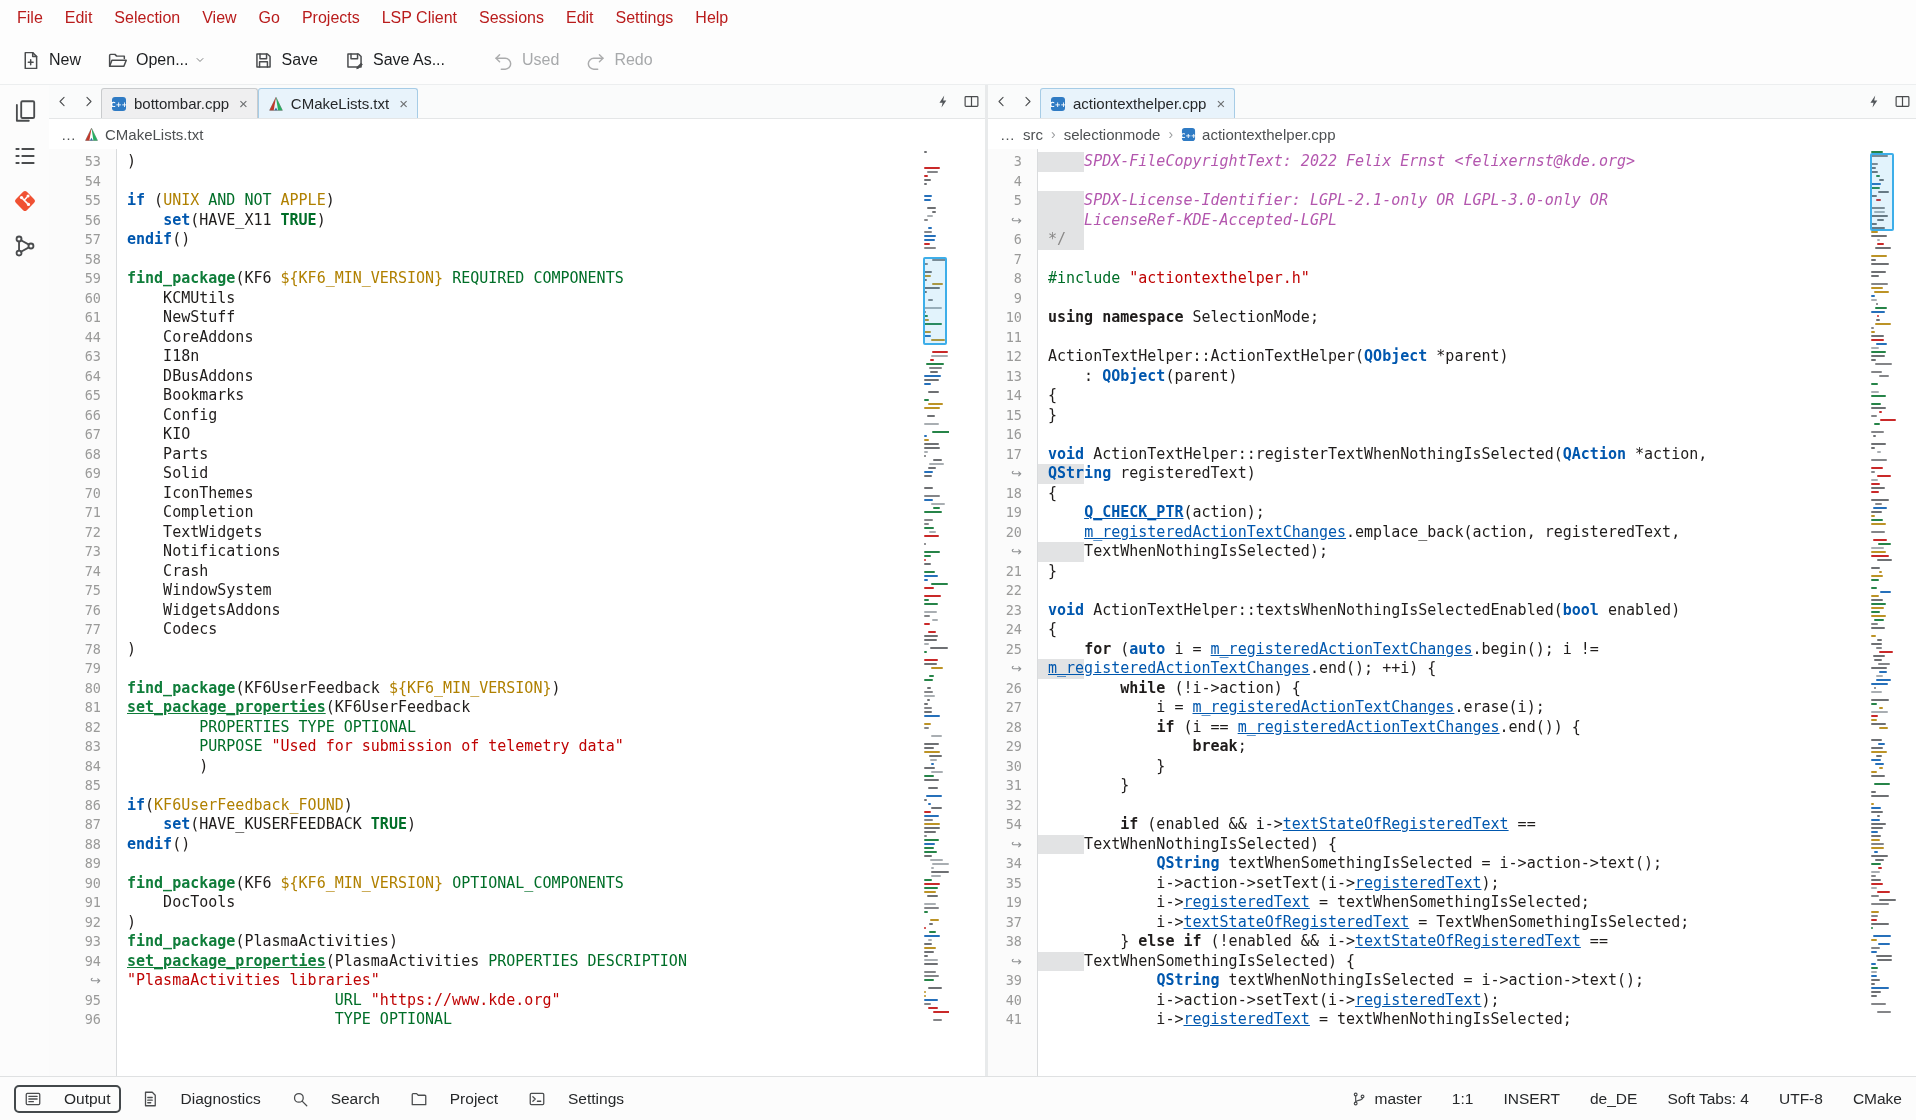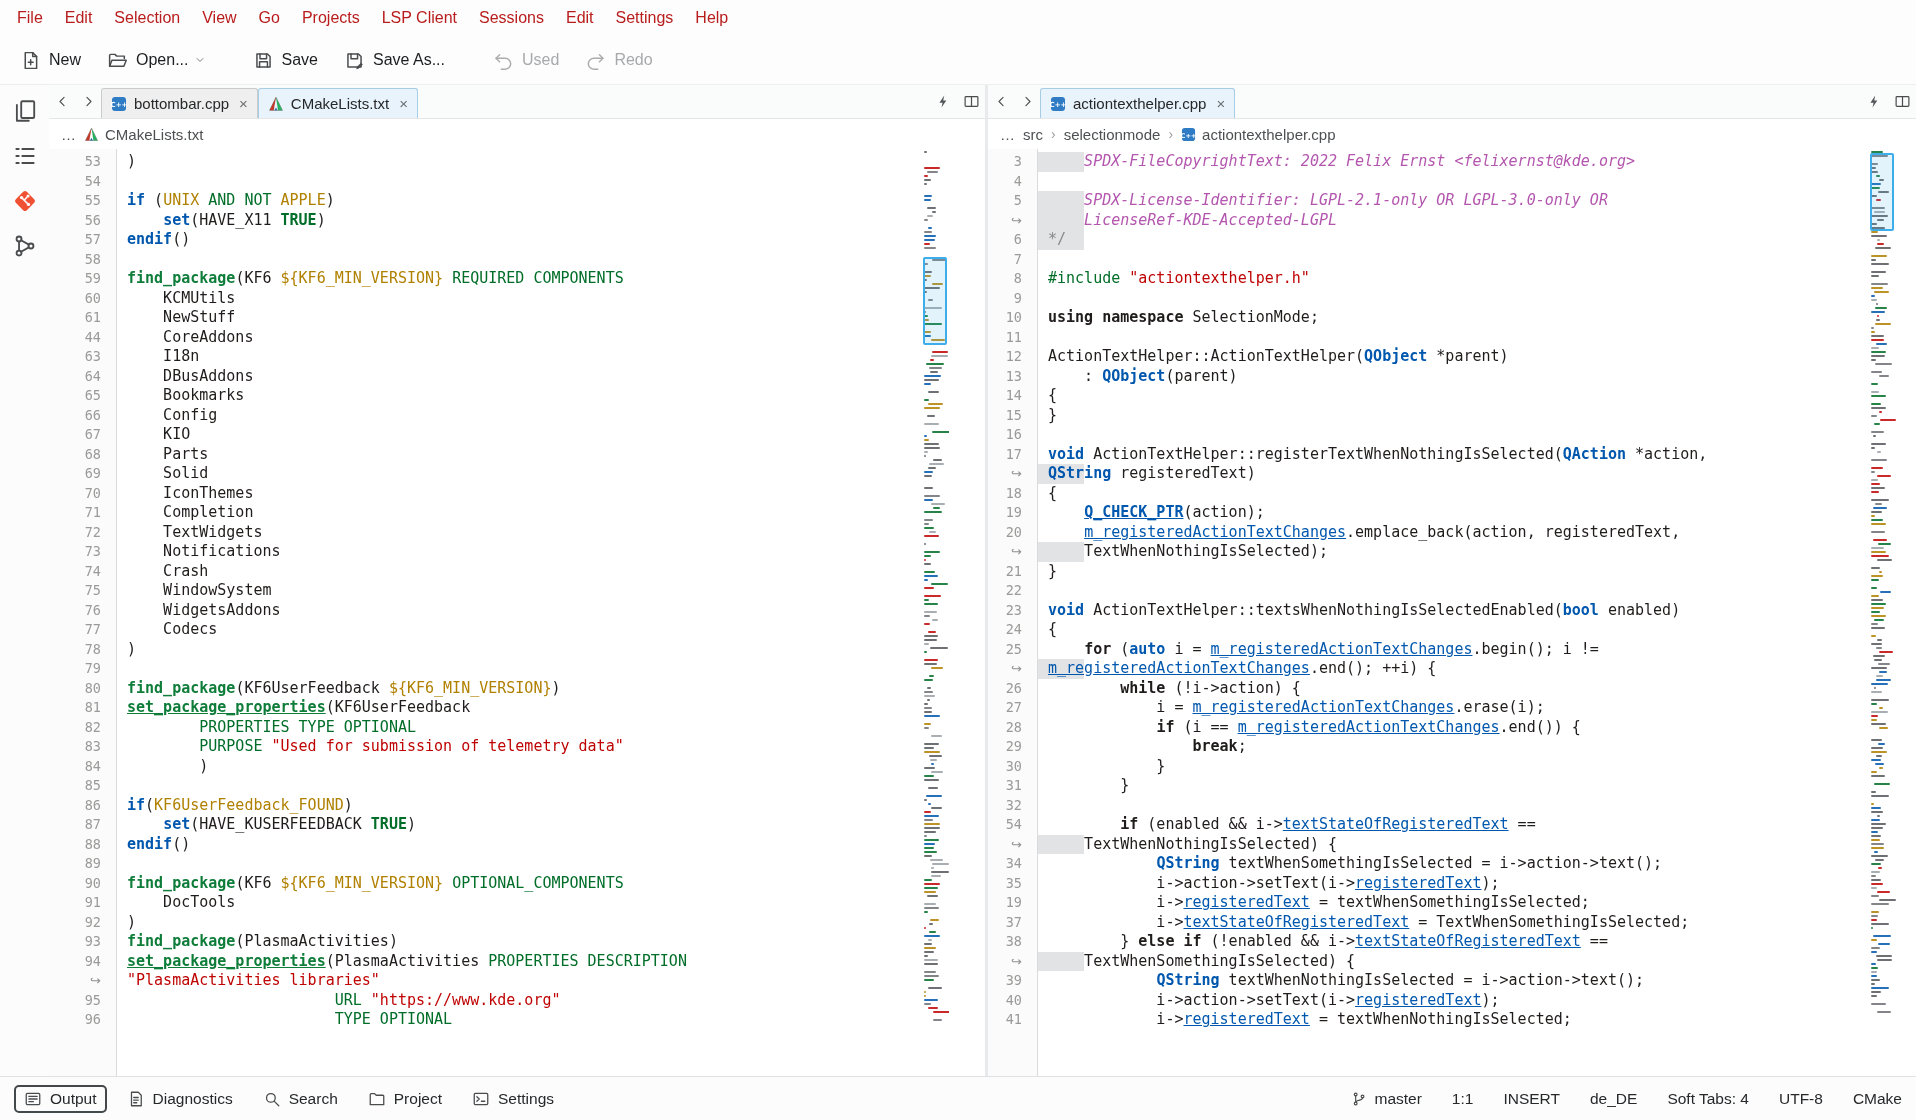--- a/index.html
+++ b/index.html
@@ -64,21 +64,21 @@
   .crow.marked::before{content:"";position:absolute;left:-10px;top:0;width:46px;height:19.5px;background:#e2e3e4;z-index:0}
   .mapcol{flex:0 0 26px;position:relative;overflow:hidden;margin-top:2px}
   .mbar{position:absolute;height:2px;border-radius:1px;opacity:.85}
   .mview{position:absolute;left:0;right:2px;border:2px solid #3daee9;background:rgba(61,174,233,.15);border-radius:2px;z-index:2}
   .mapgap{flex:0 0 auto}
 
   
   .statusbar{height:44px;flex:0 0 auto;display:flex;align-items:center;background:#fcfcfc;
     border-top:1px solid #dfe1e2;padding:0 14px;font-size:15.5px;color:#26282a}
   .stleft{display:flex;align-items:center;gap:10px}
-  .stbtn{display:flex;align-items:center;gap:8px;padding:5px 10px;border-radius:5px}
+  .stbtn{display:flex;align-items:center;gap:22px;padding:5px 10px;border-radius:5px}
   .stbtn.focused{border:2px solid #43484b;padding:3px 8px}
   .stright{margin-left:auto;display:flex;align-items:center;gap:30px}
   .stitem{display:flex;align-items:center;gap:7px}
 </style>
 <style>.tk-d{color:#1f1c1b;}.tk-kw{color:#1f1c1b;font-weight:bold;}.tk-ty{color:#0057ae;font-weight:bold;}.tk-mac{color:#0057ae;font-weight:bold;text-decoration:underline;}.tk-mem{color:#0057ae;text-decoration:underline;}.tk-spdx{color:#b356ae;font-style:italic;}.tk-com{color:#898887;}.tk-pp{color:#006e28;}.tk-str{color:#bf0303;}.tk-ctl{color:#0057ae;font-weight:bold;}.tk-cmd{color:#0f7d3a;font-weight:bold;}.tk-cmdu{color:#0f7d3a;font-weight:bold;text-decoration:underline;}.tk-par{color:#006e28;}.tk-boo{color:#006e28;font-weight:bold;}.tk-var{color:#b08000;}</style></head>
 <body>
 
 <div class="window">
 
 

